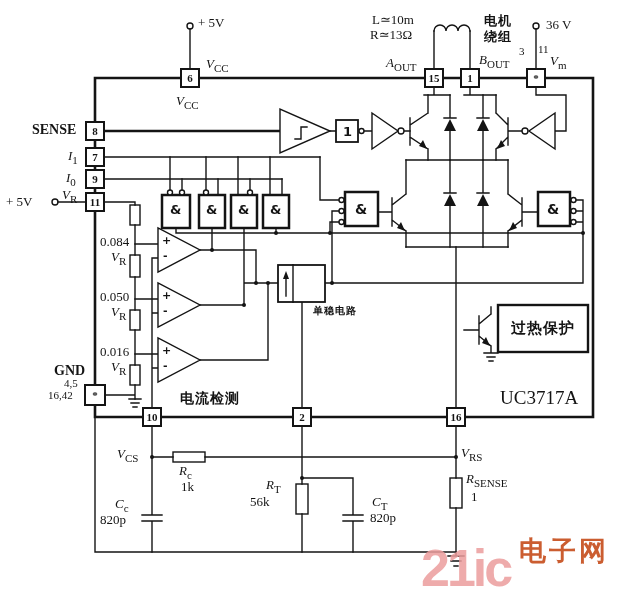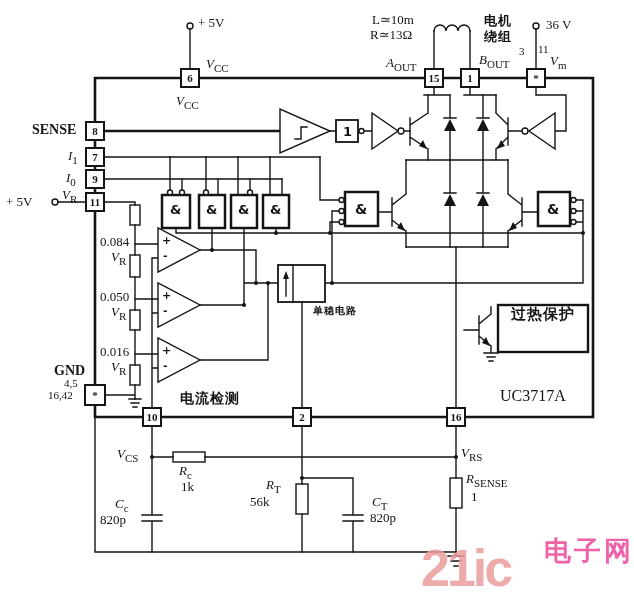--- a/index.html
+++ b/index.html
@@ -14,21 +14,21 @@
   .cn{position:absolute;font:bold 13px "DejaVu Sans","Liberation Sans",sans-serif;color:#141414;
       white-space:nowrap;line-height:1;letter-spacing:1px;}
   .pin{position:absolute;width:20px;height:20px;box-sizing:border-box;border:2px solid #141414;
        background:#fff;display:flex;align-items:center;justify-content:center;
        font:bold 11px "Liberation Serif",serif;color:#141414;z-index:3;}
   .gate{position:absolute;font:bold 13px "DejaVu Sans",sans-serif;color:#141414;line-height:1;z-index:4;}
   .sign{position:absolute;font:bold 11px "DejaVu Sans",sans-serif;color:#141414;line-height:1;z-index:4;}
   .wm{position:absolute;z-index:9;opacity:.85;}
   .wm-num{left:421px;top:538px;font:bold 52px "Liberation Sans",sans-serif;color:#ec9d9d;letter-spacing:-3px;}
   .wm-com{left:502px;top:552px;font:bold italic 38px "Liberation Serif",serif;color:#ec9d9d;}
-  .wm-cn{left:544px;top:533px;font:bold 27px "DejaVu Sans",sans-serif;color:#ec4899;letter-spacing:3px;}
+  .wm-cn{left:519px;top:533px;font:bold 27px "DejaVu Sans",sans-serif;color:#c2410c;letter-spacing:3px;}
 </style>
 </head>
 <body>
 
 <div id="stage">
 
 <svg width="634" height="596" viewBox="0 0 634 596">
   <g stroke="#141414" stroke-width="1.4" fill="none" stroke-linecap="square">
 
     <path d="M190,29 V68 M434,31 V68 M470,31 V68 M536,29 V68"></path>
@@ -196,22 +196,22 @@
 <div class="lbl it" style="left:111px;top:250px"><span>V</span><sub>R</sub></div>
 <div class="lbl" style="left:100px;top:290px">0.050</div>
 <div class="lbl it" style="left:111px;top:305px"><span>V</span><sub>R</sub></div>
 <div class="lbl" style="left:100px;top:345px">0.016</div>
 <div class="lbl it" style="left:111px;top:360px"><span>V</span><sub>R</sub></div>
 <div class="lbl b" style="left:54px;top:364px;font-size:14px">GND</div>
 <div class="lbl sm" style="left:64px;top:378px">4,5</div>
 <div class="lbl sm" style="left:48px;top:390px">16,42</div>
 <div class="cn" style="left:313px;top:306px;font-size:10px">单稳电路</div>
 <div class="cn" style="left:180px;top:391px;font-size:14px">电流检测</div>
-<div class="cn" style="left:511px;top:307px;font-size:15px">过热保护</div>
-<div class="lbl" style="left:500px;top:388px;font-size:16px">UC3717A</div>
+<div class="cn" style="left:511px;top:321px;font-size:15px">过热保护</div>
+<div class="lbl" style="left:500px;top:388px;font-size:19px">UC3717A</div>
 <div class="lbl it" style="left:117px;top:447px"><span>V</span><sub>CS</sub></div>
 <div class="lbl it" style="left:179px;top:464px"><span>R</span><sub>c</sub></div>
 <div class="lbl" style="left:181px;top:480px">1k</div>
 <div class="lbl it" style="left:115px;top:497px"><span>C</span><sub>c</sub></div>
 <div class="lbl" style="left:100px;top:513px">820p</div>
 <div class="lbl it" style="left:266px;top:478px"><span>R</span><sub>T</sub></div>
 <div class="lbl" style="left:250px;top:495px">56k</div>
 <div class="lbl it" style="left:372px;top:495px"><span>C</span><sub>T</sub></div>
 <div class="lbl" style="left:370px;top:511px">820p</div>
 <div class="lbl it" style="left:461px;top:446px"><span>V</span><sub>RS</sub></div>

